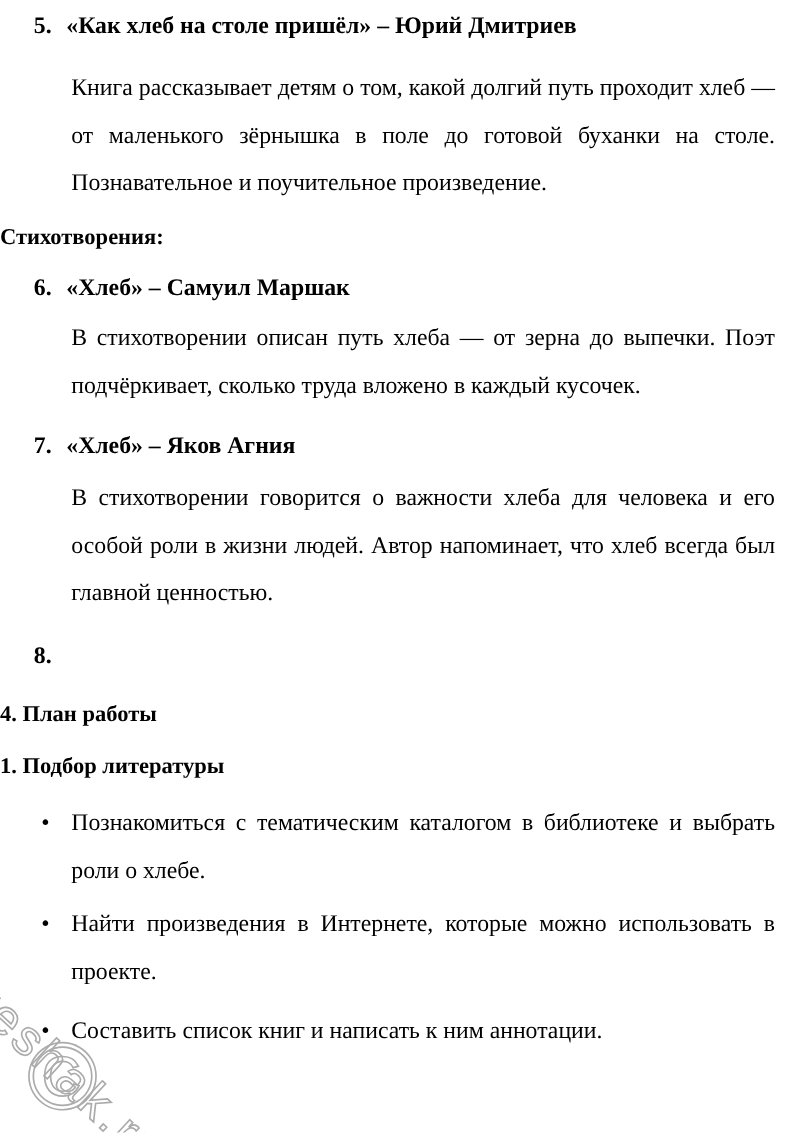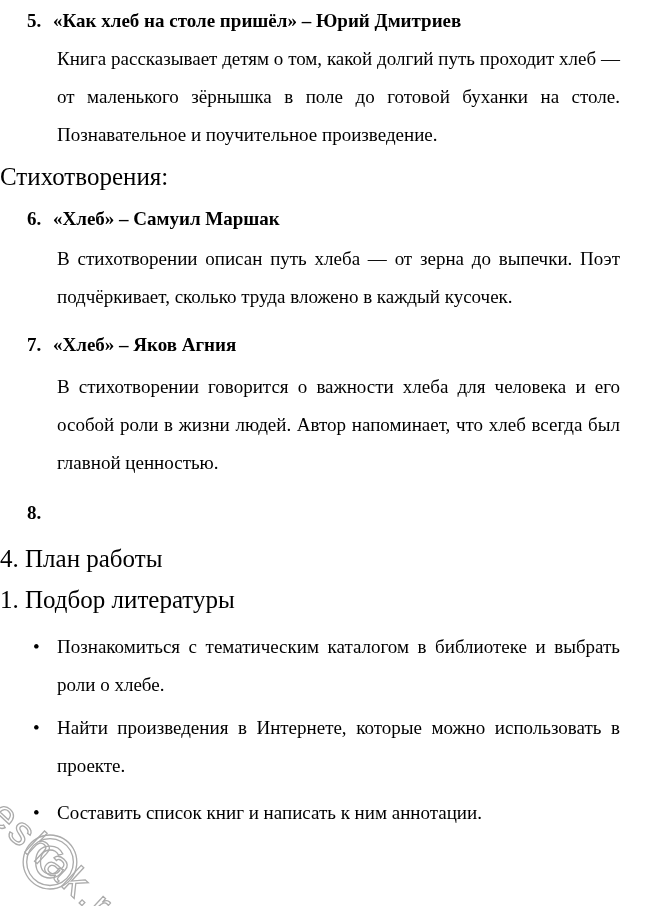--- a/index.html
+++ b/index.html
@@ -28,22 +28,22 @@
     width: 26px;
     flex: 0 0 26px;
     font-weight: bold;
   }
   .body-par {
     margin-left: 57px;
     line-height: 38px;
     text-align: justify;
   }
   .heading {
-    font-size: 25px;
-    font-weight: normal;
+    font-size: 18px;
+    font-weight: bold;
     line-height: 38px;
     margin-left: 0;
   }
   .bullet {
     position: relative;
     margin-left: 57px;
     line-height: 38px;
     text-align: justify;
   }
   .bullet .marker {
@@ -89,21 +89,21 @@
 </head>
 <body>
 
 <div class="doc">
 
   <div>
     <div class="item-title">
       <span class="num">5.</span>
       <span>«Как хлеб на столе пришёл» – Юрий Дмитриев</span>
     </div>
-    <p class="body-par" style="margin-top:0px">Книга рассказывает детям о том, какой долгий путь проходит хлеб — от маленького зёрнышка в поле до готовой буханки на столе. Познавательное и поучительное произведение.</p>
+    <p class="body-par" style="margin-top:12px">Книга рассказывает детям о том, какой долгий путь проходит хлеб — от маленького зёрнышка в поле до готовой буханки на столе. Познавательное и поучительное произведение.</p>
   </div>
 
   <h2 class="heading" style="margin-top:4px">Стихотворения:</h2>
 
   <div style="margin-top:4px">
     <div class="item-title">
       <span class="num">6.</span>
       <span>«Хлеб» – Самуил Маршак</span>
     </div>
     <p class="body-par" style="margin-top:2px">В стихотворении описан путь хлеба — от зерна до выпечки. Поэт подчёркивает, сколько труда вложено в каждый кусочек.</p>

